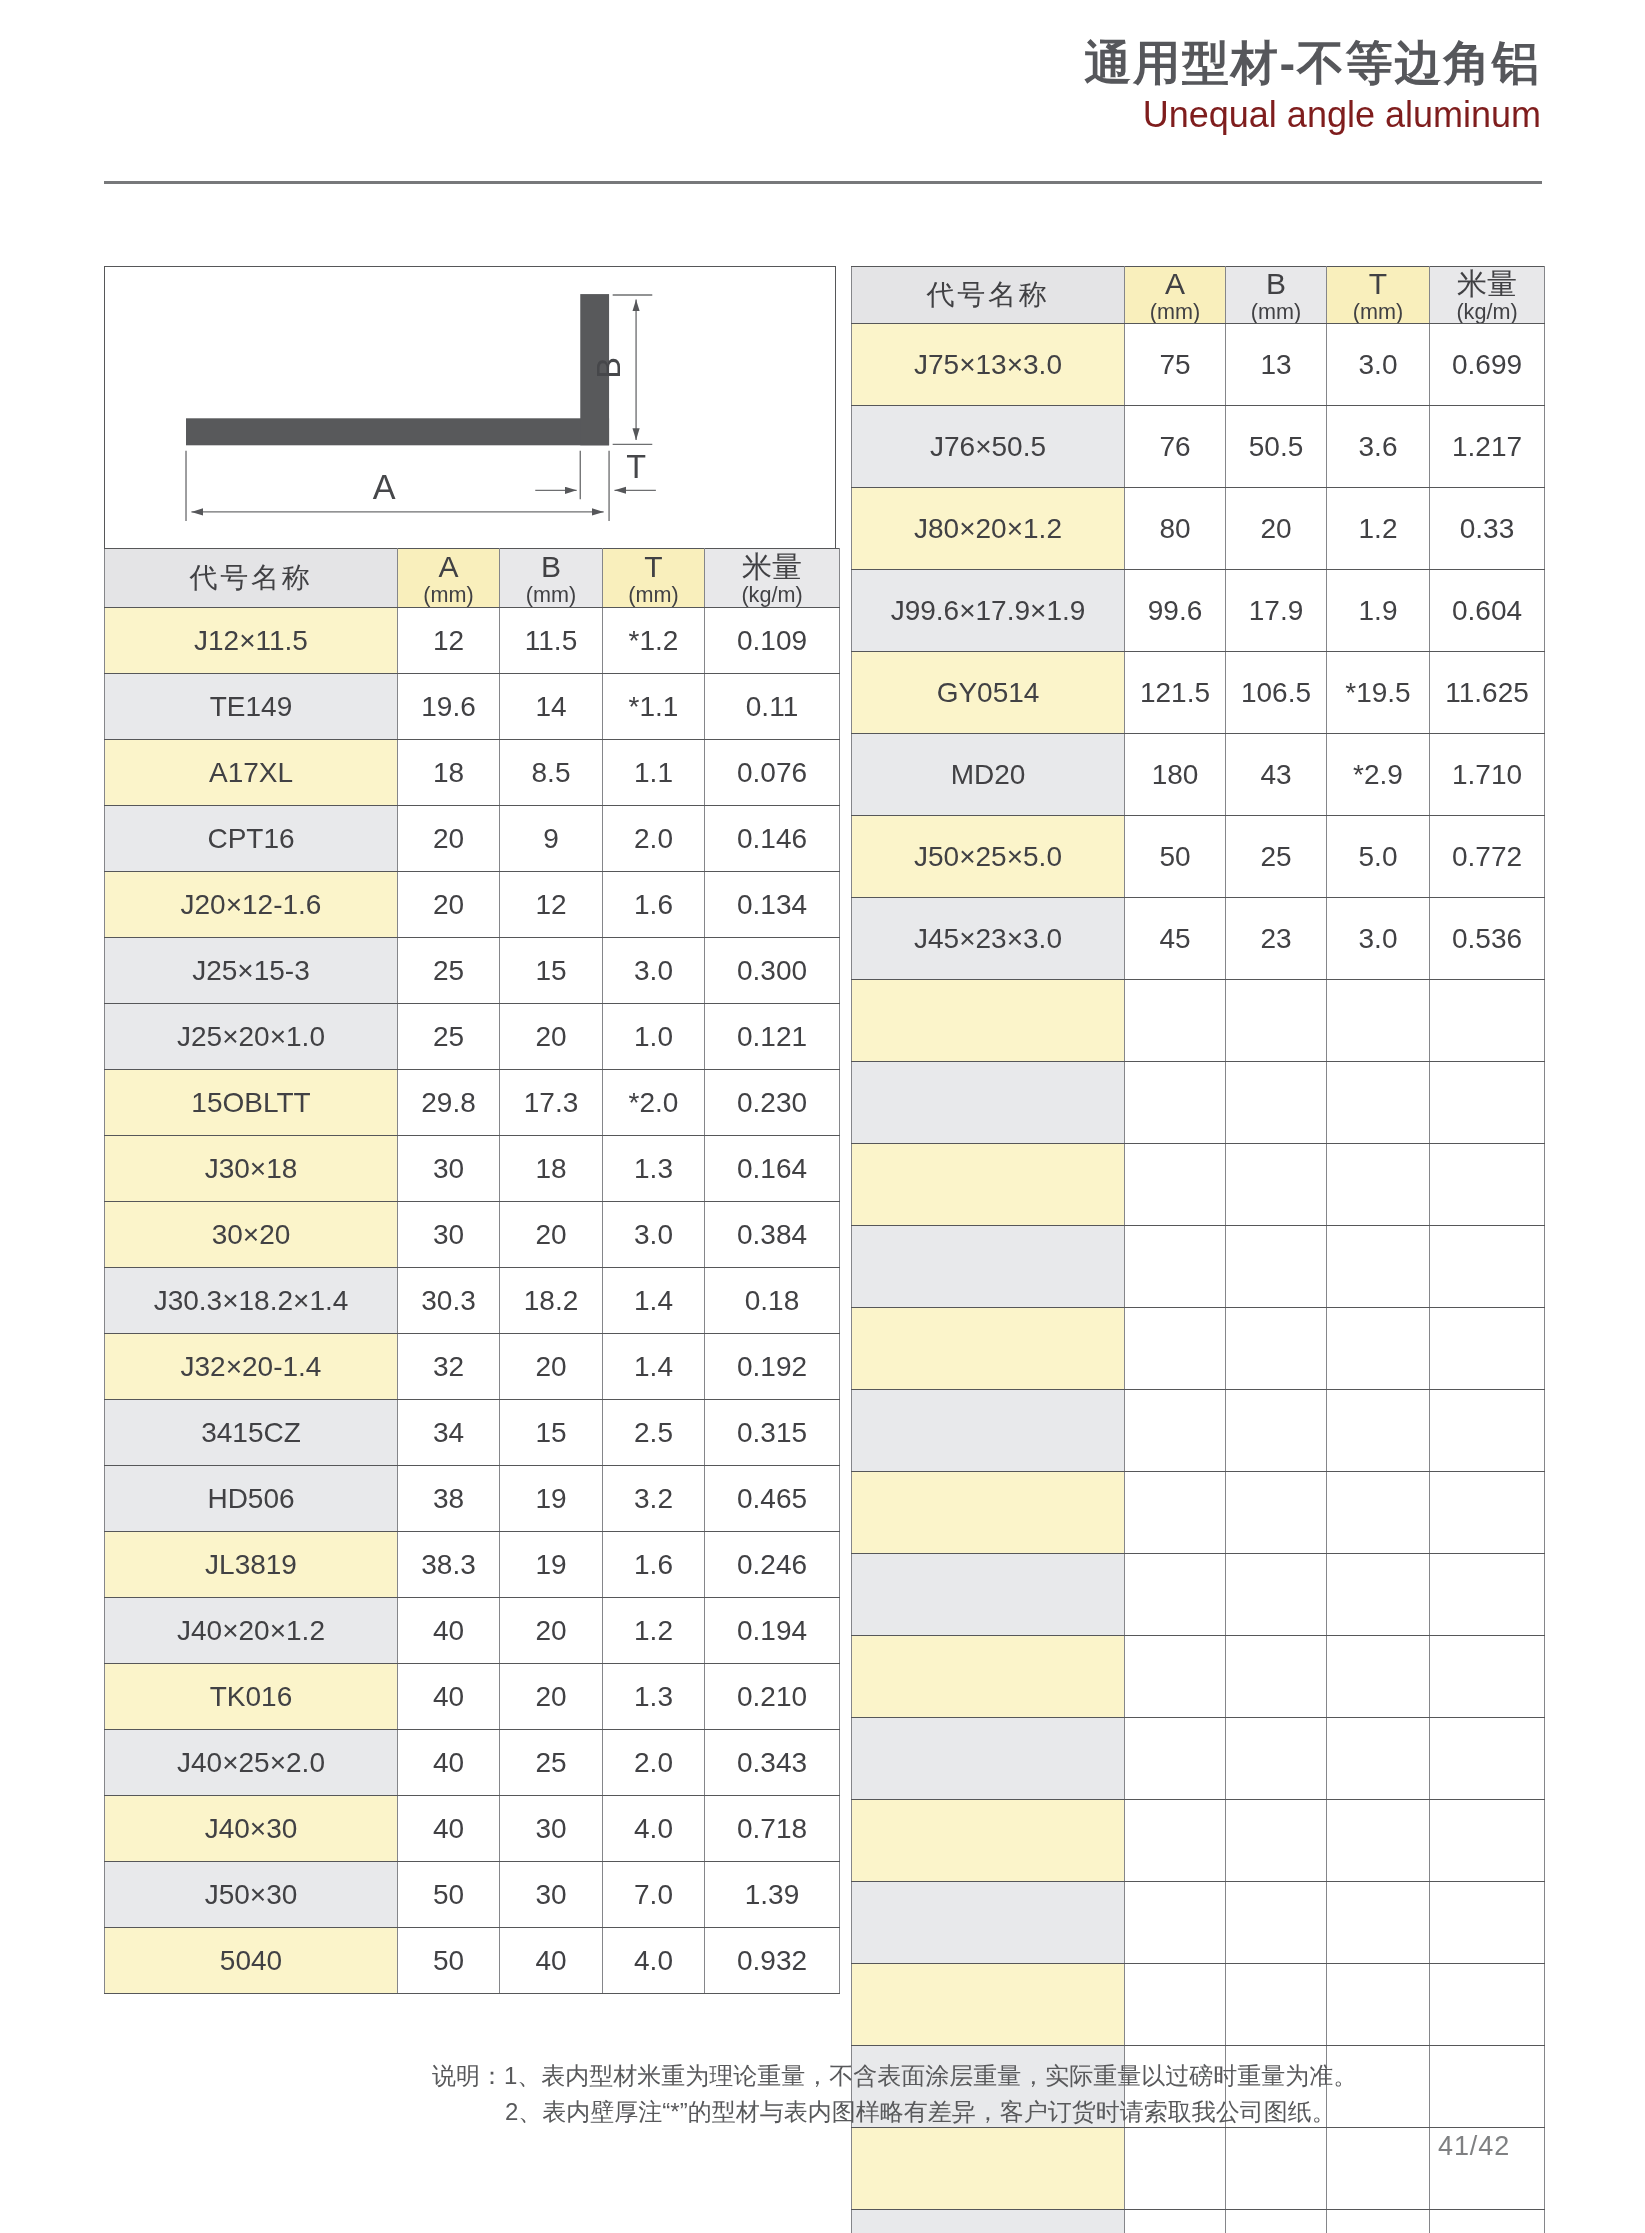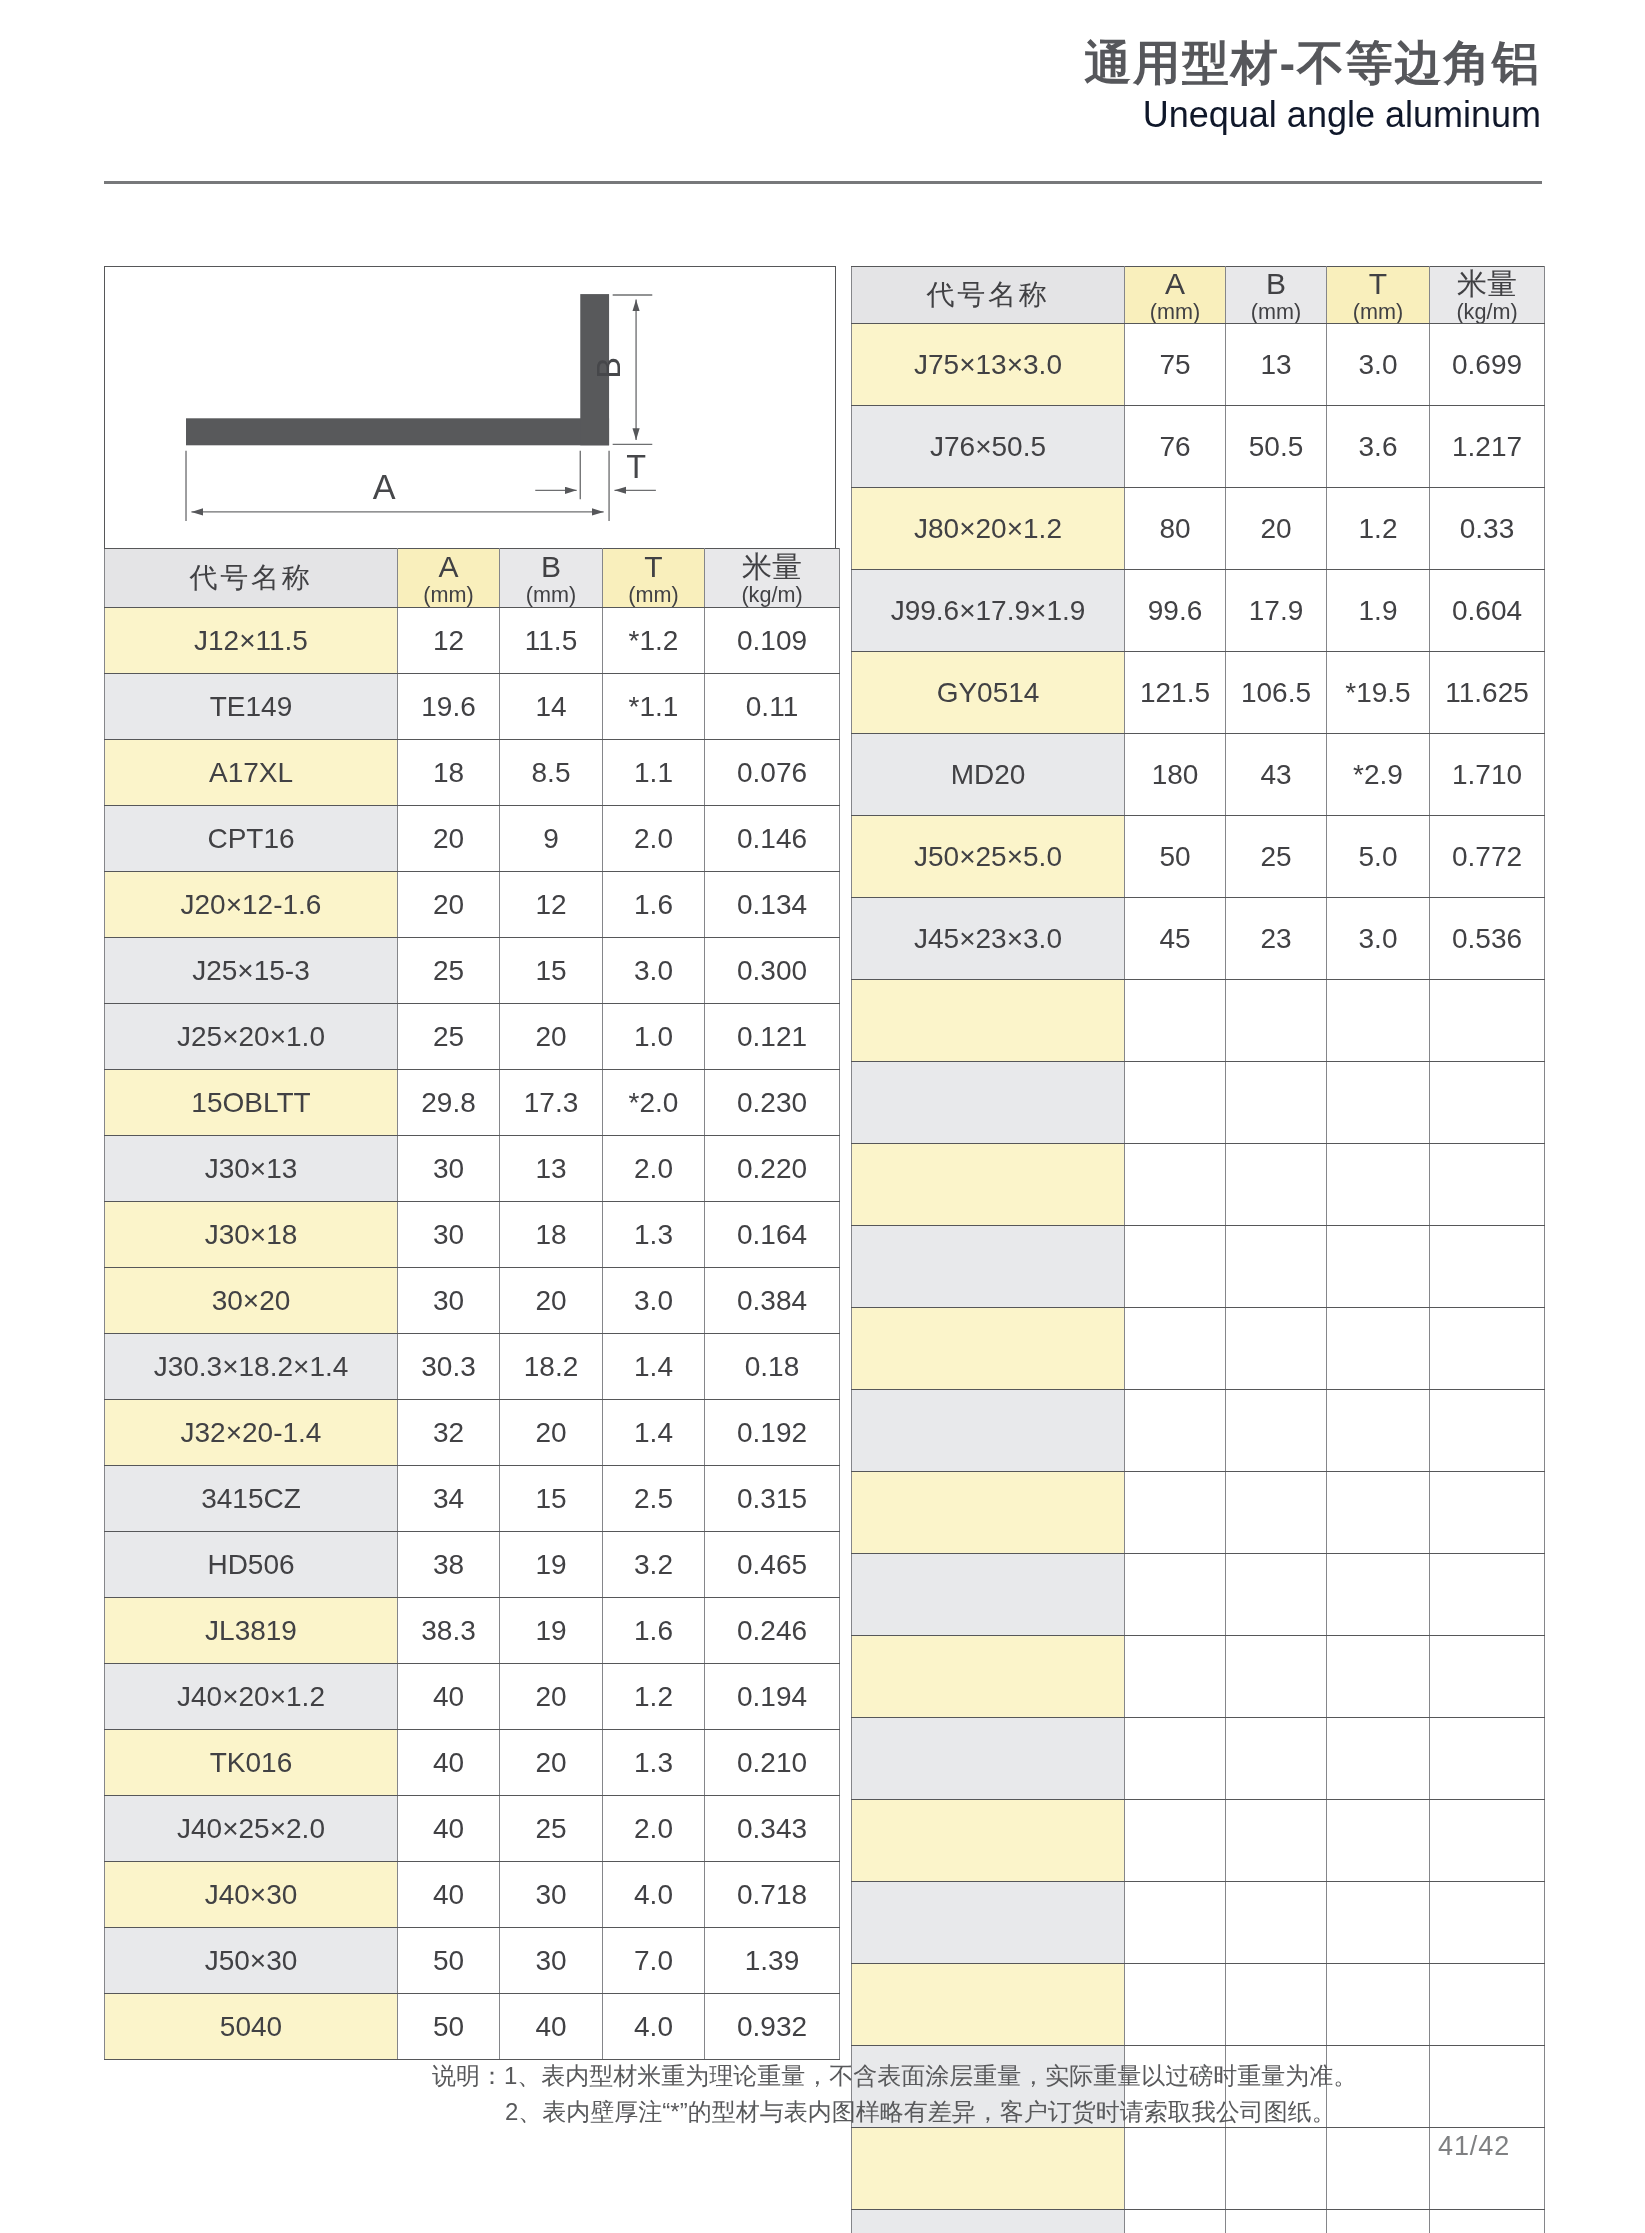--- a/index.html
+++ b/index.html
@@ -2,21 +2,21 @@
 <html style="font-size:14.4px"><head>
 <meta charset="utf-8">
 <style>
   html,body{margin:0;padding:0;background:#fff;}
   .page{position:relative;width:1645px;height:2233px;background:#ffffff;overflow:hidden;
         font-family:"Liberation Sans",sans-serif;color:#414144;}
 
   
   .title-block{position:absolute;top:36px;right:104px;text-align:right;}
   .title-cn{font-size:47px;font-weight:bold;color:#56575b;letter-spacing:1.8px;line-height:1.15;}
-  .title-en{font-size:36px;font-weight:400;color:#0f172a;margin-top:3.6px;letter-spacing:0px;}
+  .title-en{font-size:36px;font-weight:400;color:#7f1d1d;margin-top:3.6px;letter-spacing:0px;}
   .divider{position:absolute;left:104px;top:181px;width:1438px;height:2.7px;background:#77787a;}
 
   
   .left-block{position:absolute;left:104px;top:266px;width:734px;}
   .diagram-wrap{width:730px;height:281px;border:1.8px solid #565759;border-bottom:none;background:#fff;}
   .diagram-wrap svg{display:block;}
 
   
   table.spec{border-collapse:collapse;table-layout:fixed;background:#fff;border:1.8px solid #565759;}
   table.spec th,table.spec td{
@@ -162,27 +162,20 @@
             <td>20</td>
             <td>1.0</td>
             <td>0.121</td>
           </tr>
           <tr class="row-odd">
             <th class="cell-name">15OBLTT</th>
             <td>29.8</td>
             <td>17.3</td>
             <td>*2.0</td>
             <td>0.230</td>
-          </tr>
-          <tr class="row-even">
-            <th class="cell-name">J30×13</th>
-            <td>30</td>
-            <td>13</td>
-            <td>2.0</td>
-            <td>0.220</td>
           </tr>
           <tr class="row-odd">
             <th class="cell-name">J30×18</th>
             <td>30</td>
             <td>18</td>
             <td>1.3</td>
             <td>0.164</td>
           </tr>
           <tr class="row-odd">
             <th class="cell-name">30×20</th>

